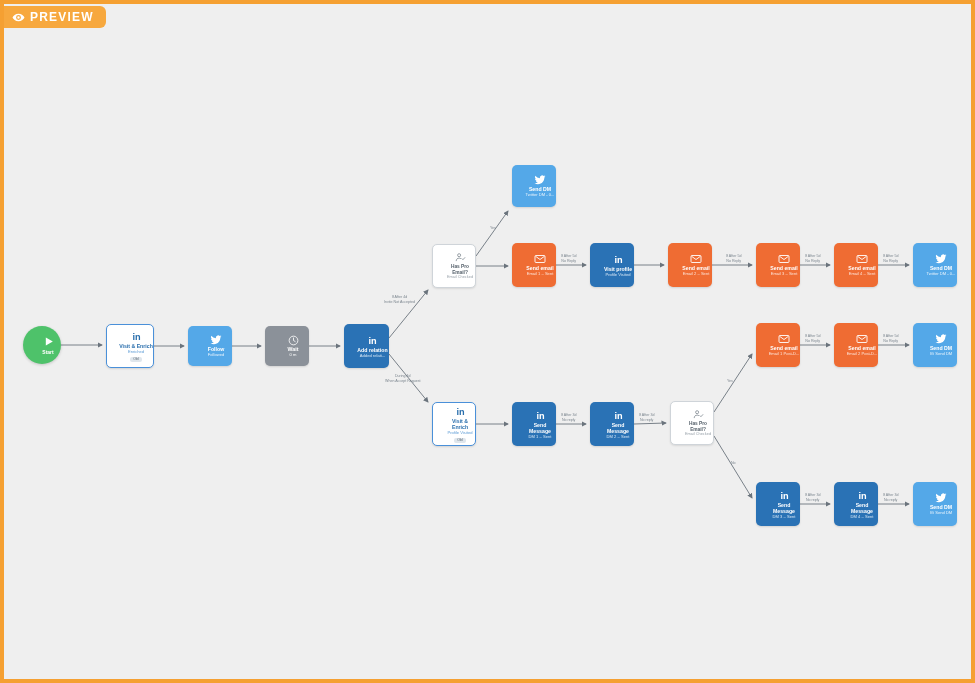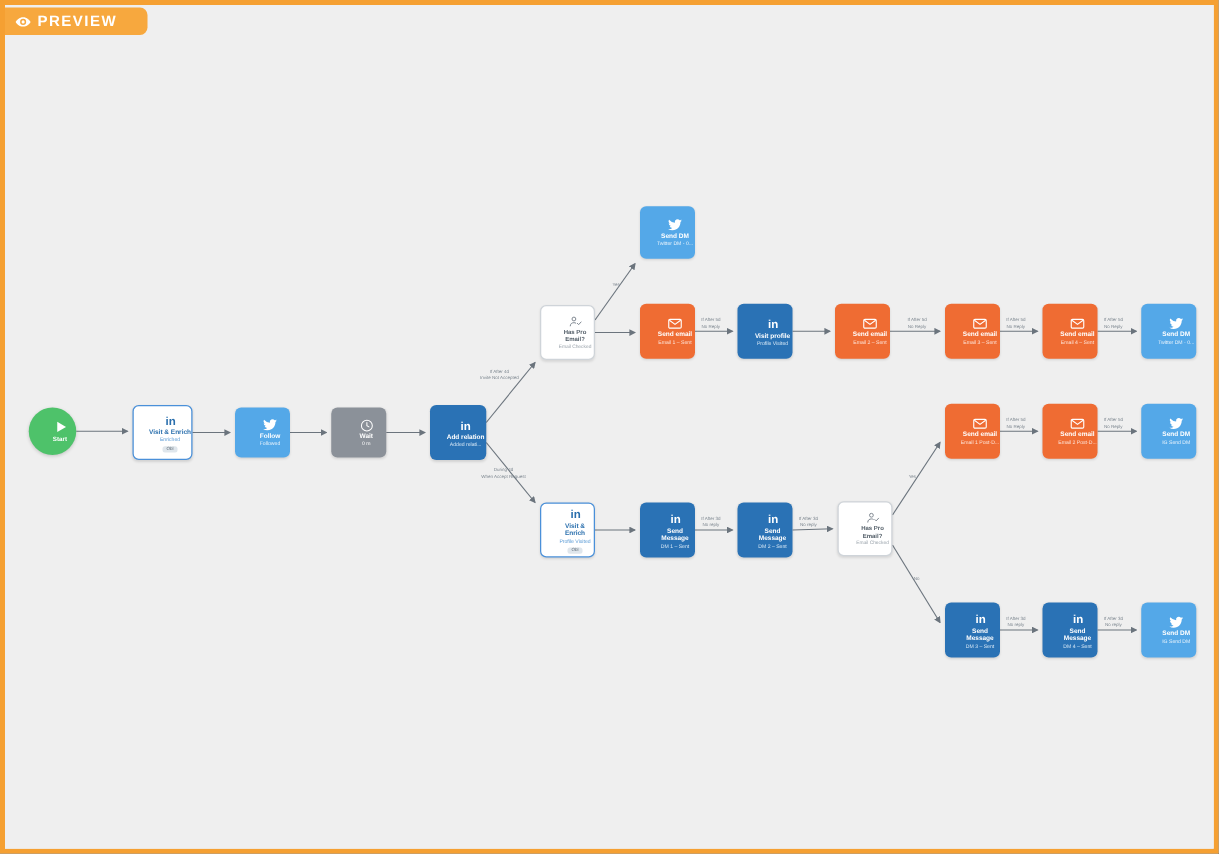--- a/index.html
+++ b/index.html
@@ -3,21 +3,21 @@
 <meta charset="utf-8">
 <style>
   html,body{margin:0;padding:0;background:#2b2b2b;}
   body{font-family:"Liberation Sans",sans-serif;}
   #app{position:relative;width:975px;height:683px;overflow:hidden;
        box-sizing:border-box;border:4px solid #f5a032;background:#efefef;}
   #canvas{position:absolute;inset:0;background:#efefef;}
 
   
   #preview-badge{position:absolute;left:0;top:2px;display:flex;align-items:center;gap:5px;
-    background:#f7a83e;color:#fff;padding:4px 24px 4px 8px;border-radius:0 6px 6px 0;
+    background:#f7a83e;color:#fff;padding:4px 12px 4px 8px;border-radius:0 6px 6px 0;
     font-size:12px;font-weight:bold;letter-spacing:1.2px;z-index:50;}
   #preview-badge .eye{width:13px;height:13px;display:block;}
 
   .node{position:absolute;box-sizing:border-box;display:flex;flex-direction:column;
     align-items:center;justify-content:center;border-radius:5px;text-align:center;
     z-index:10;overflow:hidden;padding-left:12px;}
   .node .ico{display:flex;align-items:center;justify-content:center;margin-bottom:1px;}
   .node .ttl{font-size:5.2px;font-weight:bold;line-height:1.15;}
   .node .sub{font-size:4.1px;line-height:1.2;display:flex;align-items:center;
     justify-content:center;gap:1px;white-space:nowrap;}

